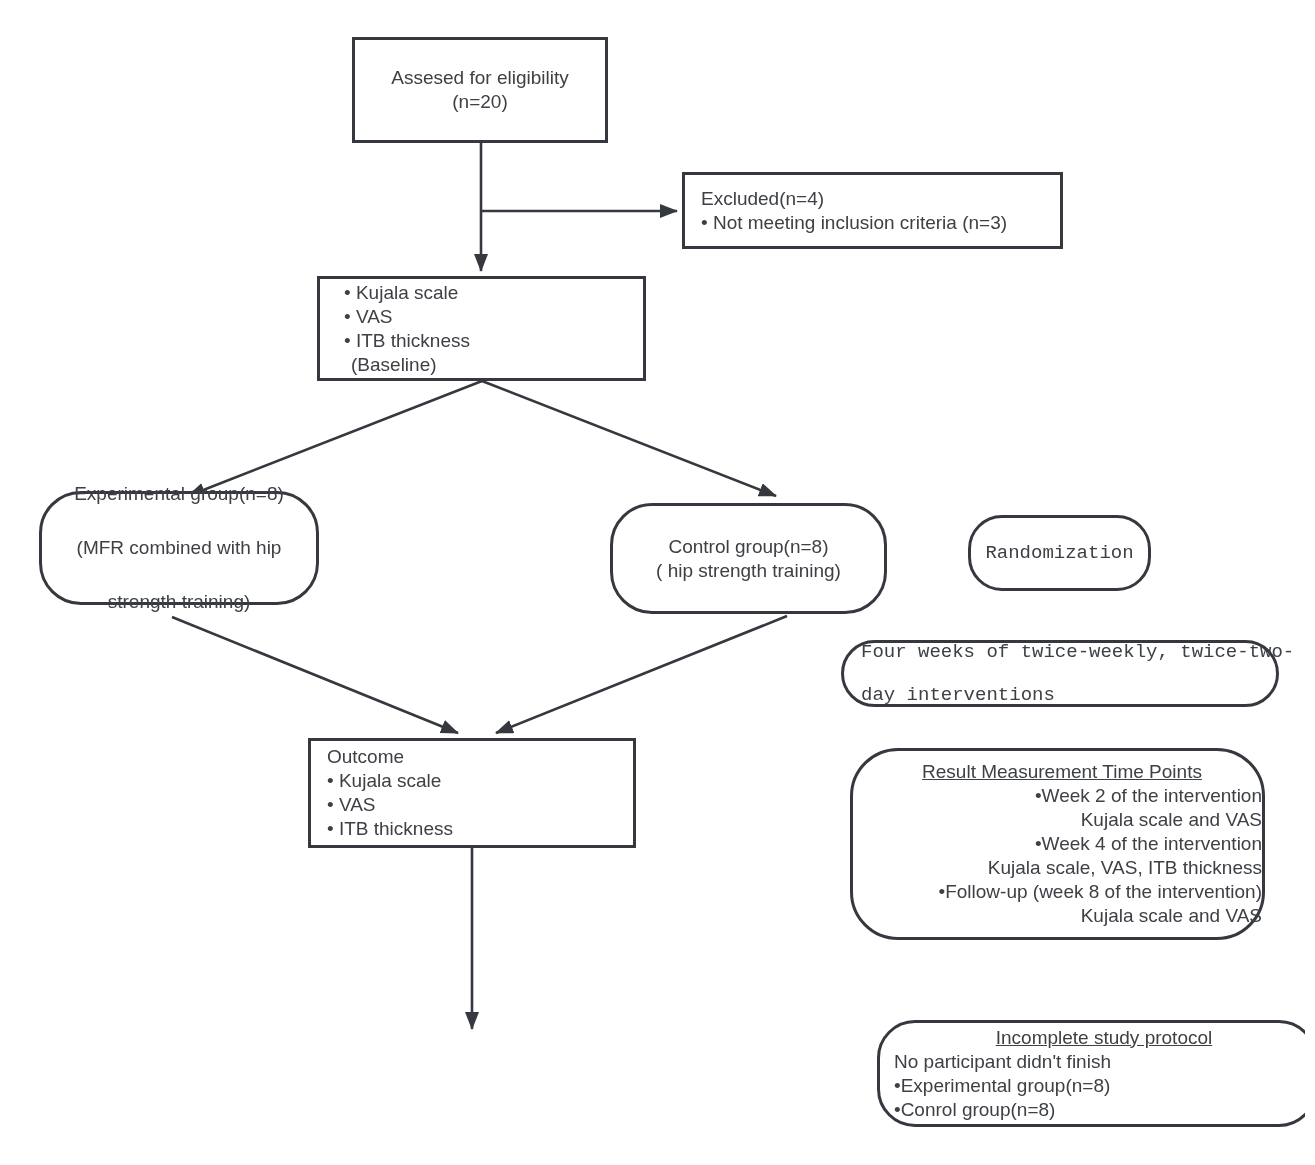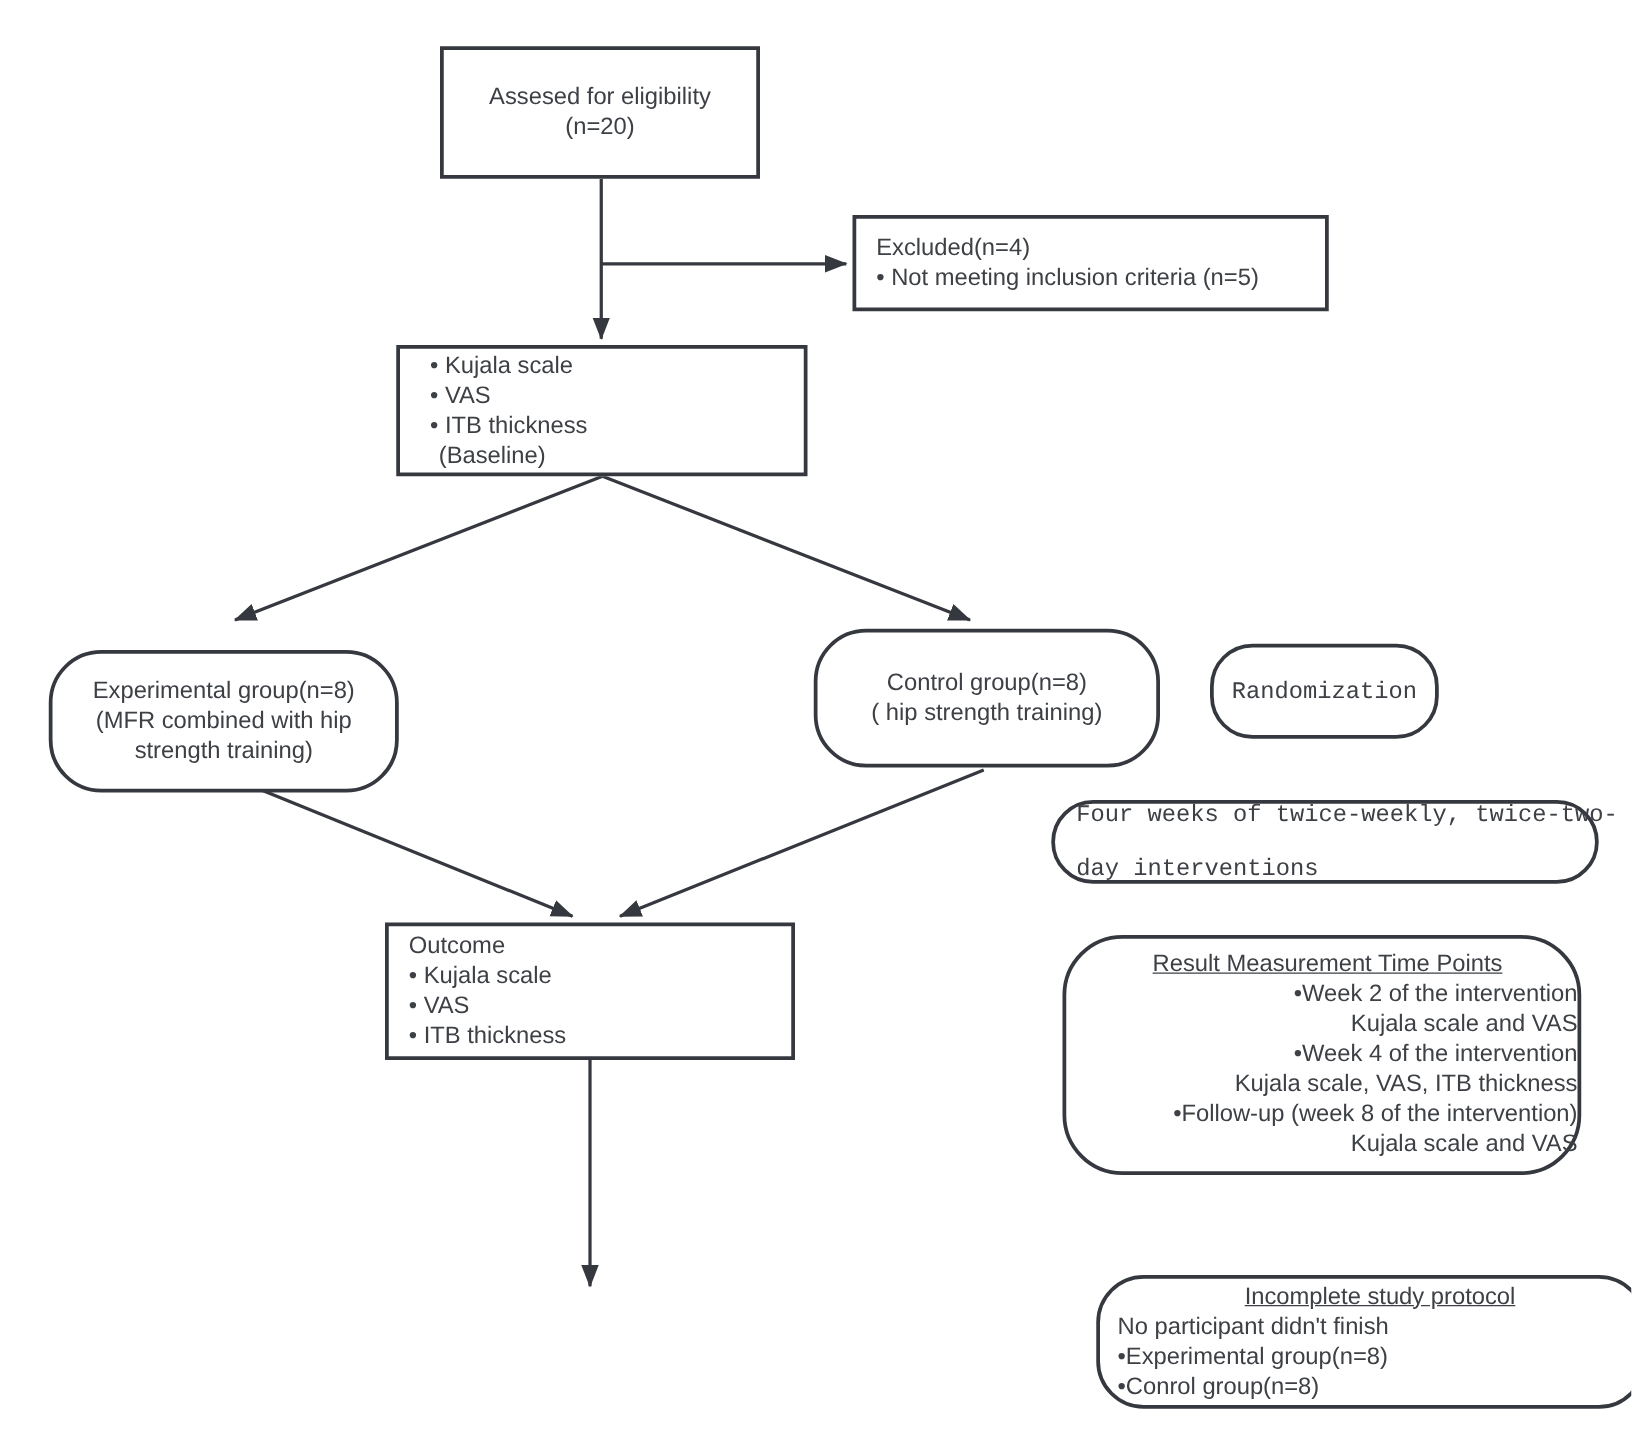--- a/index.html
+++ b/index.html
@@ -43,37 +43,37 @@
     <line x1="472" y1="848" x2="472" y2="1029" stroke="#35383e" stroke-width="2.6" marker-end="url(#ah)"></line>
   </svg>
 
   <div class="node center" style="left:352px; top:37px; width:256px; height:106px;">
     <div>Assesed for eligibility</div>
     <div>(n=20)</div>
   </div>
 
   <div class="node leftalign" style="left:682px; top:172px; width:381px; height:77px; padding-left:16px;">
     <div>Excluded(n=4)</div>
-    <div>• Not meeting inclusion criteria (n=5)</div>
+    <div>• Not meeting inclusion criteria (n=3)</div>
   </div>
 
   <div class="node leftalign" style="left:317px; top:276px; width:329px; height:105px; padding-left:24px;">
     <div>• Kujala scale</div>
     <div>• VAS</div>
     <div>• ITB thickness</div>
     <div class="indent-sm">(Baseline)</div>
   </div>
 
-  <div class="node round center" style="left:39px; top:520px; width:280px; height:114px;">
+  <div class="node round center" style="left:39px; top:491px; width:280px; height:114px;gap:30px;">
     <div>Experimental group(n=8)</div>
     <div>(MFR combined with hip</div>
     <div>strength training)</div>
   </div>
 
-  <div class="node round center" style="left:651px; top:503px; width:277px; height:111px;">
+  <div class="node round center" style="left:610px; top:503px; width:277px; height:111px;">
     <div>Control group(n=8)</div>
     <div>( hip strength training)</div>
   </div>
 
   <div class="node pill center" style="left:968px; top:515px; width:183px; height:76px;">
     <div>Randomization</div>
   </div>
 
   <div class="node pill leftalign" style="left:841px; top:640px; width:438px; height:67px; padding-left:17px;gap:19px;">
     <div>Four weeks of twice-weekly, twice-two-</div>

